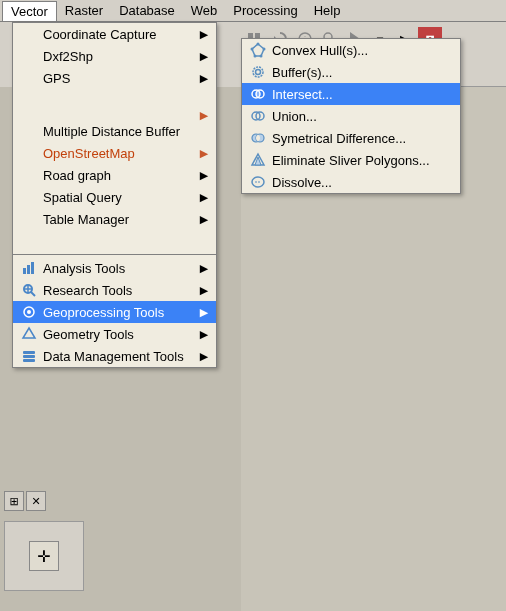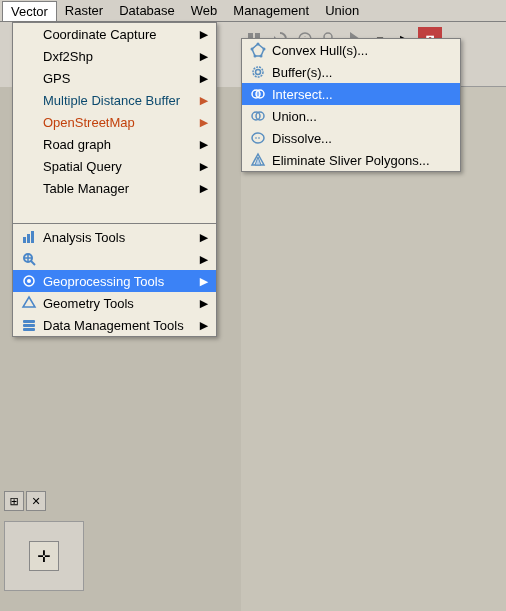--- a/index.html
+++ b/index.html
@@ -153,43 +153,43 @@
     }
   </style>
 </head>
 <body>
 
 <div class="menubar">
   <div class="menubar-item active">Vector</div>
   <div class="menubar-item">Raster</div>
   <div class="menubar-item">Database</div>
   <div class="menubar-item">Web</div>
-  <div class="menubar-item">Management</div>
-  <div class="menubar-item">Union</div>
+  <div class="menubar-item">Processing</div>
+  <div class="menubar-item">Help</div>
 </div>
 
 <div class="dropdown vector-dropdown">
   <div class="dropdown-item">
     <span class="item-icon"></span>
     <span>Coordinate Capture</span>
     <span class="arrow">▶</span>
   </div>
   <div class="dropdown-item">
     <span class="item-icon"></span>
     <span>Dxf2Shp</span>
     <span class="arrow">▶</span>
   </div>
   <div class="dropdown-item">
     <span class="item-icon"></span>
     <span>GPS</span>
     <span class="arrow">▶</span>
   </div>
   <div class="dropdown-item" style="color:#c8582c;">
     <span class="item-icon"></span>
-    <span style="color:#0c4a6e;">Multiple Distance Buffer</span>
+    <span style="color:#000000;margin-top:32px;">Multiple Distance Buffer</span>
     <span class="arrow" style="color:#c8582c;">▶</span>
   </div>
   <div class="dropdown-item" style="color:#c8582c;">
     <span class="item-icon"></span>
     <span style="color:#c2410c;">OpenStreetMap</span>
     <span class="arrow" style="color:#c8582c;">▶</span>
   </div>
   <div class="dropdown-item">
     <span class="item-icon"></span>
     <span>Road graph</span>
@@ -222,20 +222,21 @@
   </div>
   <div class="dropdown-item">
     <span class="item-icon">
       <svg width="16" height="16" viewBox="0 0 16 16">
         <circle cx="7" cy="7" r="4" fill="none" stroke="#4a86c8" stroke-width="2"></circle>
         <line x1="10" y1="10" x2="14" y2="14" stroke="#4a86c8" stroke-width="2"></line>
         <line x1="7" y1="4" x2="7" y2="10" stroke="#4a86c8" stroke-width="1.5"></line>
         <line x1="4" y1="7" x2="10" y2="7" stroke="#4a86c8" stroke-width="1.5"></line>
       </svg>
     </span>
+    <span>Research Tools</span>
     <span class="arrow">▶</span>
   </div>
   <div class="dropdown-item active">
     <span class="item-icon">
       <svg width="16" height="16" viewBox="0 0 16 16">
         <circle cx="8" cy="8" r="5" fill="none" stroke="#fff" stroke-width="1.5"></circle>
         <circle cx="8" cy="8" r="2" fill="#fff"></circle>
       </svg>
     </span>
     <span>Geoprocessing Tools</span>
@@ -303,41 +304,51 @@
   <div class="dropdown-item">
     <span class="item-icon">
       <svg width="16" height="16" viewBox="0 0 16 16">
         <circle cx="6" cy="8" r="4" fill="none" stroke="#5a8fc0" stroke-width="1.5"></circle>
         <circle cx="10" cy="8" r="4" fill="none" stroke="#5a8fc0" stroke-width="1.5"></circle>
       </svg>
     </span>
     <span>Union...</span>
   </div>
 
-
-
+  <div class="dropdown-item">
+    <span class="item-icon">
+      <svg width="16" height="16" viewBox="0 0 16 16">
+        <circle cx="6" cy="8" r="4" fill="#b8d0e8" stroke="#5a8fc0" stroke-width="1.2"></circle>
+        <circle cx="10" cy="8" r="4" fill="#b8d0e8" stroke="#5a8fc0" stroke-width="1.2"></circle>
+        <path d="M8,4.5 A4,4 0 0,1 8,11.5 A4,4 0 0,1 8,4.5" fill="#f0ece0"></path>
+      </svg>
+    </span>
+    <span>Symetrical Difference...</span>
+  </div>
+
+
+
+  <div class="dropdown-item">
+    <span class="item-icon">
+      <svg width="16" height="16" viewBox="0 0 16 16">
+        <polygon points="8,2 14,13 2,13" fill="none" stroke="#5a8fc0" stroke-width="1.5"></polygon>
+        <polygon points="8,5 11,13 5,13" fill="#b8d0e8" stroke="#5a8fc0" stroke-width="1"></polygon>
+      </svg>
+    </span>
+    <span>Eliminate Sliver Polygons...</span>
+  </div>
 
   <div class="dropdown-item">
     <span class="item-icon">
       <svg width="16" height="16" viewBox="0 0 16 16">
         <ellipse cx="8" cy="8" rx="6" ry="5" fill="none" stroke="#5a8fc0" stroke-width="1.5"></ellipse>
         <line x1="5" y1="8" x2="11" y2="8" stroke="#5a8fc0" stroke-width="1" stroke-dasharray="2,1"></line>
       </svg>
     </span>
     <span>Dissolve...</span>
-  </div>
-
-  <div class="dropdown-item">
-    <span class="item-icon">
-      <svg width="16" height="16" viewBox="0 0 16 16">
-        <polygon points="8,2 14,13 2,13" fill="none" stroke="#5a8fc0" stroke-width="1.5"></polygon>
-        <polygon points="8,5 11,13 5,13" fill="#b8d0e8" stroke="#5a8fc0" stroke-width="1"></polygon>
-      </svg>
-    </span>
-    <span>Eliminate Sliver Polygons...</span>
   </div>
 </div>
 
 <div class="toolbars">
   <div class="toolbar-row">
     <div class="tb-btn">
       <svg width="18" height="18" viewBox="0 0 18 18">
           <rect x="2" y="3" width="5" height="5" fill="#888"></rect>
           <rect x="9" y="3" width="5" height="5" fill="#888"></rect>
           <rect x="2" y="10" width="5" height="5" fill="#888"></rect>

